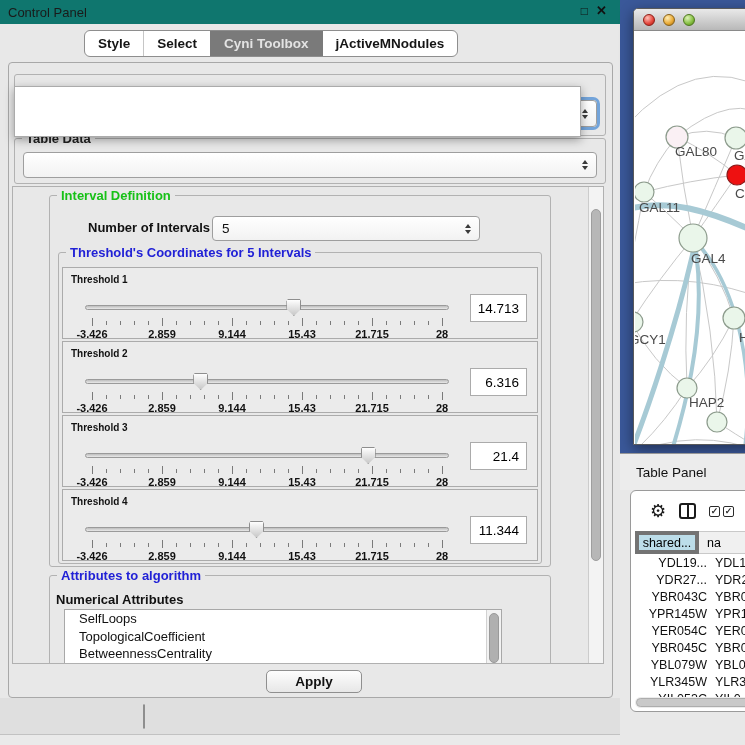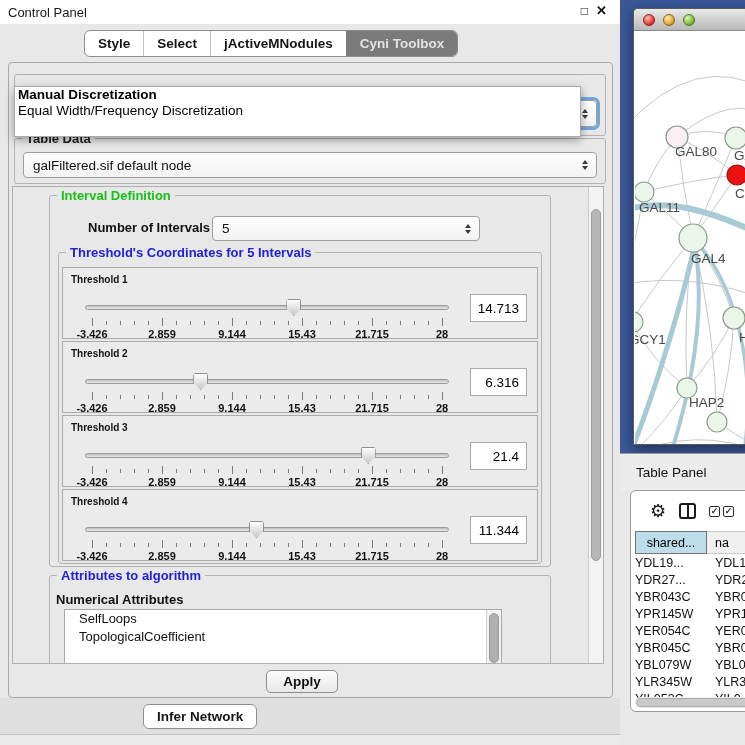--- a/index.html
+++ b/index.html
@@ -6,21 +6,21 @@
   html,body { width:745px; height:745px; }
   body {
     position:relative; overflow:hidden;
     background:#E8E8E8;
     font-family:"Liberation Sans", sans-serif;
     color:#111;
     -webkit-font-smoothing:antialiased;
   }
   
   #titlebar{position:absolute;left:0;top:0;width:620px;height:24px;display:flex;align-items:center;
-    padding-left:8px;font-size:13px;color:#1a1a1a;background:#ffffff;}
+    padding-left:8px;font-size:13px;color:#1a1a1a;background:#0f766e;}
   #float-ic{position:absolute;right:32px;top:4px;font-size:12px;color:#111;}
   #close-ic{position:absolute;right:13px;top:3px;font-size:13px;font-weight:700;color:#111;}
 
   .tabbar{position:absolute;display:flex;background:#fff;border:1px solid #8E8E8E;border-radius:6px;
     overflow:hidden;font-size:13.5px;font-weight:600;color:#151515;}
   .tabbar .tab{display:flex;align-items:center;gap:6px;padding:0 13px;white-space:nowrap;}
   .tab+.tab{border-left:1px solid #C6C6C6;}
   .tab.selected{background:#7A7A7A;color:#E3E3E3;border-left-color:#7A7A7A;}
   .tab.selected+.tab{border-left-color:#7A7A7A;}
   #tabbar{left:84px;top:30px;height:27px;}
@@ -86,21 +86,21 @@
 
   #attr-group{left:36px;top:388px;width:502px;height:130px;}
   #attr-label{position:absolute;left:6px;top:16px;font-size:13px;font-weight:700;}
   #attr-list{position:absolute;left:14px;top:33px;width:438px;height:100px;background:#fff;
     border:1px solid #A8A8A8;overflow:hidden;}
   .attr-item{font-size:13px;line-height:17.5px;padding-left:14px;white-space:nowrap;}
   #attr-vsb{position:absolute;right:0;top:0;bottom:0;width:15px;background:#F2F2F2;border-left:1px solid #D2D2D2;}
   #attr-vsb .thumb{position:absolute;left:2px;top:3px;width:10px;height:50px;background:#B0B0B0;
     border:1px solid #9A9A9A;border-radius:6px;}
 
-  #apply-btn{position:absolute;left:266px;top:670px;width:72px;height:23px;
+  #apply-btn{position:absolute;left:266px;top:670px;width:96px;height:23px;
     background:linear-gradient(#FDFDFD,#E7E7E7);border:1px solid #8F8F8F;border-radius:5px;
     font-size:13.5px;font-weight:600;color:#111;font-family:inherit;}
 
   #bottom-band{position:absolute;left:0;top:698px;width:620px;height:36px;background:#DFDFDF;}
   #bottom-strip{position:absolute;left:0;top:734px;width:620px;height:11px;background:#EAEAEA;border-top:1px solid #C2C2C2;}
 
   
   #desktop{position:absolute;left:620px;top:0;width:125px;height:453px;background:#3A5899;}
   #net-window{position:absolute;left:633px;top:8px;width:140px;height:437px;background:#fff;
     border:1px solid #5A5A5A;border-radius:5px 5px 0 0;box-shadow:0 4px 14px rgba(0,0,0,.45);}
@@ -116,25 +116,25 @@
     border-top:1px solid #979797;display:flex;align-items:center;padding-left:16px;font-size:13.5px;color:#111;}
   #table-box{position:absolute;left:630px;top:490px;width:170px;height:222px;background:#fff;
     border:1px solid #9A9A9A;border-radius:6px;overflow:hidden;}
   #tb-toolbar{height:40px;display:flex;align-items:center;gap:13px;padding-left:19px;}
   #gear-ic{font-size:18px;color:#1A1A1A;line-height:18px;}
   #split-ic{width:17px;height:16px;border:2px solid #1A1A1A;border-radius:3px;position:relative;}
   #split-ic::after{content:"";position:absolute;left:50%;top:0;bottom:0;width:2px;background:#1A1A1A;transform:translateX(-1px);}
   .chk{width:11px;height:11px;border:1.5px solid #2A2A2A;border-radius:2px;font-size:9px;line-height:9px;
     text-align:center;color:#2A2A2A;font-weight:700;}
   #tb-header{display:flex;height:23px;margin-left:4px;font-size:12.5px;color:#000;}
-  .hc1{width:72px;background:#BCDDE9;border:1px solid #737373;display:flex;align-items:center;justify-content:center;text-align:right;}
+  .hc1{width:64px;background:#BCDDE9;border:4px solid #737373;display:flex;align-items:center;justify-content:center;text-align:right;}
   .hc2{flex:1;background:#F0F0F0;border:1px solid #C9C9C9;border-left:none;display:flex;align-items:center;padding-left:8px;}
   #tb-rows{margin-left:4px;height:145px;overflow:hidden;font-size:12.5px;}
   .trr{display:flex;height:17px;align-items:center;}
-  .td1{width:72px;text-align:left;white-space:nowrap;}
+  .td1{width:72px;text-align:right;white-space:nowrap;}
   .td2{flex:1;padding-left:8px;white-space:nowrap;}
   #tb-hsb{position:absolute;left:4px;right:6px;bottom:3px;height:11px;background:#ECECEC;border-radius:6px;}
   #tb-hsb .thumb{position:absolute;left:1px;top:1px;bottom:1px;width:94%;background:#C9C9C9;
     border:1px solid #ADADAD;border-radius:6px;}
 </style>
 </head>
 <body>
 
 <div id="titlebar">
   <span>Control Panel</span>
@@ -142,50 +142,45 @@
   <span id="close-ic">✕</span>
 </div>
 
 <div id="tabbar" class="tabbar">
     <div class="tab">
       <span>Style</span>
     </div>
     <div class="tab">
       <span>Select</span>
     </div>
+    <div class="tab selected">
+      <span>Cyni Toolbox</span>
+    </div>
     <div class="tab">
       <span>jActiveMNodules</span>
-    </div>
-    <div class="tab selected">
-      <span>Cyni Toolbox</span>
     </div>
   </div>
 
 <div id="outer-panel"></div>
 
 <div id="algo-group" class="group">
   <div id="algo-combo" class="combo focus">
     <span class="arrows">
         <i class="up"></i>
         <i class="down"></i>
       </span>
   </div>
 </div>
 
 <div id="algo-popup">
-  <div id="popup-options">
-      <div class="popup-option bold">Manual Discretization</div>
-      <div class="popup-option">Equal Width/Frequency Discretization</div>
-    </div>
 </div>
 
 <div id="td-group" class="group">
   <span class="gtitle">Table Data</span>
   <div id="td-combo" class="combo">
-    <span>galFiltered.sif default node</span>
     <span class="arrows">
         <i class="up"></i>
         <i class="down"></i>
       </span>
   </div>
 </div>
 
 <div id="scrollpane">
   <div id="interval-group" class="group">
     <span class="gtitle green">Interval Definition</span>
@@ -380,40 +375,38 @@
     </div>
   </div>
 
   <div id="attr-group" class="group">
     <span class="gtitle blue">Attributes to algorithm</span>
     <span id="attr-label">Numerical Attributes</span>
     <div id="attr-list">
       <div id="attr-items">
           <div class="attr-item">SelfLoops</div>
           <div class="attr-item">TopologicalCoefficient</div>
+          <div class="attr-item">BetweennessCentrality</div>
         </div>
       <div id="attr-vsb">
           <div class="thumb"></div>
         </div>
     </div>
   </div>
 
   <div id="sp-vsb">
       <div class="thumb"></div>
     </div>
 </div>
 
 <button id="apply-btn">Apply</button>
 
 <div id="bottom-band"></div>
 <div id="bottom-strip"></div>
 <div id="bottom-tabs" class="tabbar">
-    <div class="tab">
-      <span>Infer Network</span>
-    </div>
   </div>
 
 <div id="desktop"></div>
 
 <div id="net-window">
   <div id="net-titlebar">
     <span class="light red"></span>
     <span class="light yellow"></span>
     <span class="light green"></span>
   </div>

